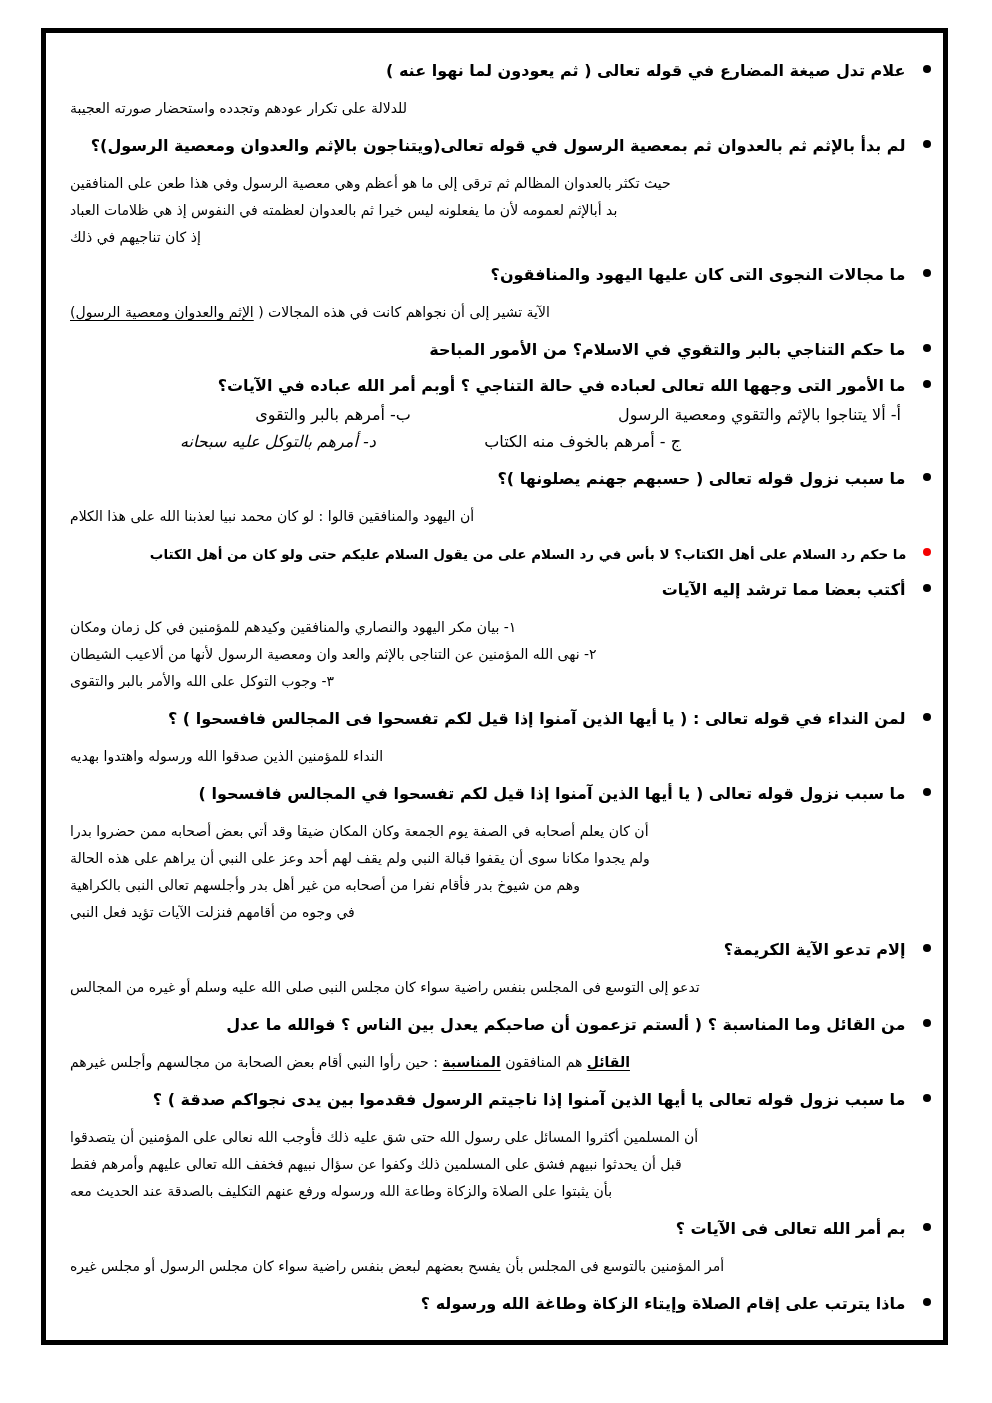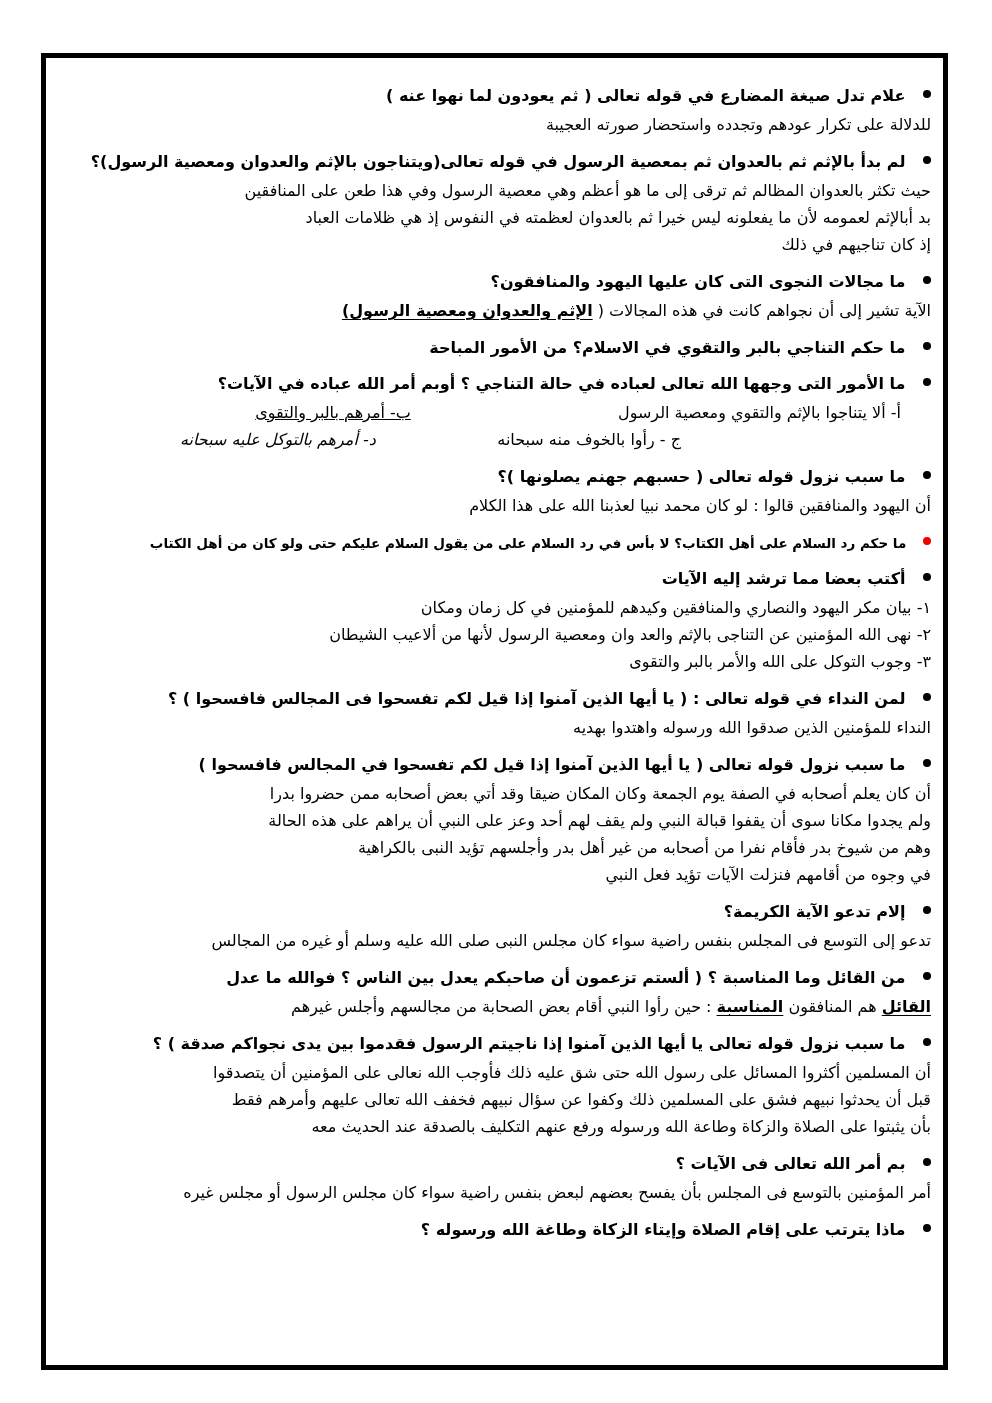--- a/index.html
+++ b/index.html
@@ -1,48 +1,48 @@
 <!DOCTYPE html>
 <html lang="ar" dir="rtl"><head>
 <meta charset="utf-8">
 <style>
   html,body{margin:0;padding:0;background:#ffffff;}
   body{
     width:992px;height:1403px;position:relative;
     font-family:"DejaVu Sans", sans-serif;color:#000;
   }
   .frame{
-    position:absolute;left:41px;top:53px;width:907px;height:1317px;
+    position:absolute;left:41px;top:28px;width:907px;height:1317px;
     border:5px solid #000;box-sizing:border-box;
     padding:14px 12px 0 12px;direction:rtl;overflow:hidden;background:#fff;
   }
   .q{
     position:relative;text-align:right;font-weight:bold;
     font-size:16px;line-height:24px;margin:12px 0 3px 0;white-space:nowrap;
   }
   .q .dot{
     display:inline-block;width:8px;height:8px;border-radius:50%;
     background:#000;margin-left:12px;vertical-align:3px;
   }
   .dot.red{background:#f40000;}
   .q .inline-ans{font-weight:bold;}
   .q.compact{font-size:13.5px;}
   .q.compact .inline-ans-bold{font-weight:bold;}
-  .ans{text-align:right;font-size:16px;line-height:27px;margin:0;}
+  .ans{text-align:left;font-size:14px;line-height:27px;margin:12px;}
   .ans .line{display:block;white-space:nowrap;}
   .ans .nowrap{white-space:nowrap;}
-  .u{text-decoration:underline;text-underline-offset:3px;font-weight:bold;}
+  .u{text-decoration:underline;text-underline-offset:3px;}
   .lbl{font-weight:bold;text-decoration:underline;text-underline-offset:3px;}
   .opts{
     display:grid;grid-template-columns:55% 45%;
     font-size:16px;line-height:27px;margin:1px 0;
   }
   .opt{white-space:nowrap;text-align:right;}
   .opt-a{padding-left:0;padding-right:30px;}
-  .opt-b{padding-right:40px;text-decoration:underline;}
+  .opt-b{padding-right:40px;}
   .opt-c{padding-right:250px;}
   .opt-d{padding-right:75px;font-style:italic;}
 </style>
 </head>
 <body>
 
 <div class="frame">
 
   <div class="q">
     <span class="dot"></span>
@@ -75,21 +75,21 @@
     <span>ما حكم التناجي بالبر والتقوي في الاسلام؟</span><span class="inline-ans"> من الأمور المباحة</span>
   </div>
 
   <div class="q">
     <span class="dot"></span>
     <span>ما الأمور التى وجهها الله تعالى لعباده في حالة التناجي ؟ أوبم أمر الله عباده في الآيات؟</span>
   </div>
   <div class="opts">
     <span class="opt opt-a">أ- ألا يتناجوا بالإثم والتقوي ومعصية الرسول</span>
     <span class="opt opt-b">ب- أمرهم بالبر والتقوى</span>
-    <span class="opt opt-c">ج - رأوا بالخوف منه سبحانه</span>
+    <span class="opt opt-c">ج - أمرهم بالخوف منه الكتاب</span>
     <span class="opt opt-d">د- أمرهم بالتوكل عليه سبحانه</span>
   </div>
 
   <div class="q">
     <span class="dot"></span>
     <span>ما سبب نزول قوله تعالى ( حسبهم جهنم يصلونها )؟</span>
   </div>
   <div class="ans">
     <span class="line">أن اليهود والمنافقين قالوا : لو كان محمد نبيا لعذبنا الله على هذا الكلام</span>
   </div>
@@ -117,21 +117,21 @@
     <span class="line">النداء للمؤمنين الذين صدقوا الله ورسوله واهتدوا بهديه</span>
   </div>
 
   <div class="q">
     <span class="dot"></span>
     <span>ما سبب نزول قوله تعالى ( يا أيها الذين آمنوا إذا قيل لكم تفسحوا في المجالس فافسحوا )</span>
   </div>
   <div class="ans">
     <span class="line">أن كان يعلم أصحابه في الصفة يوم الجمعة وكان المكان ضيقا وقد أتي بعض أصحابه ممن حضروا بدرا</span>
     <span class="line">ولم يجدوا مكانا سوى أن يقفوا قبالة النبي ولم يقف لهم أحد وعز على النبي أن يراهم على هذه الحالة</span>
-    <span class="line">وهم من شيوخ بدر فأقام نفرا من أصحابه من غير أهل بدر وأجلسهم تؤيد النبى بالكراهية</span>
+    <span class="line">وهم من شيوخ بدر فأقام نفرا من أصحابه من غير أهل بدر وأجلسهم تعالى النبى بالكراهية</span>
     <span class="line">في وجوه من أقامهم فنزلت الآيات تؤيد فعل النبي</span>
   </div>
 
   <div class="q">
     <span class="dot"></span>
     <span>إلام تدعو الآية الكريمة؟</span>
   </div>
   <div class="ans">
     <span class="line">تدعو إلى التوسع فى المجلس بنفس راضية سواء كان مجلس النبى صلى الله عليه وسلم أو غيره من المجالس</span>
   </div>

